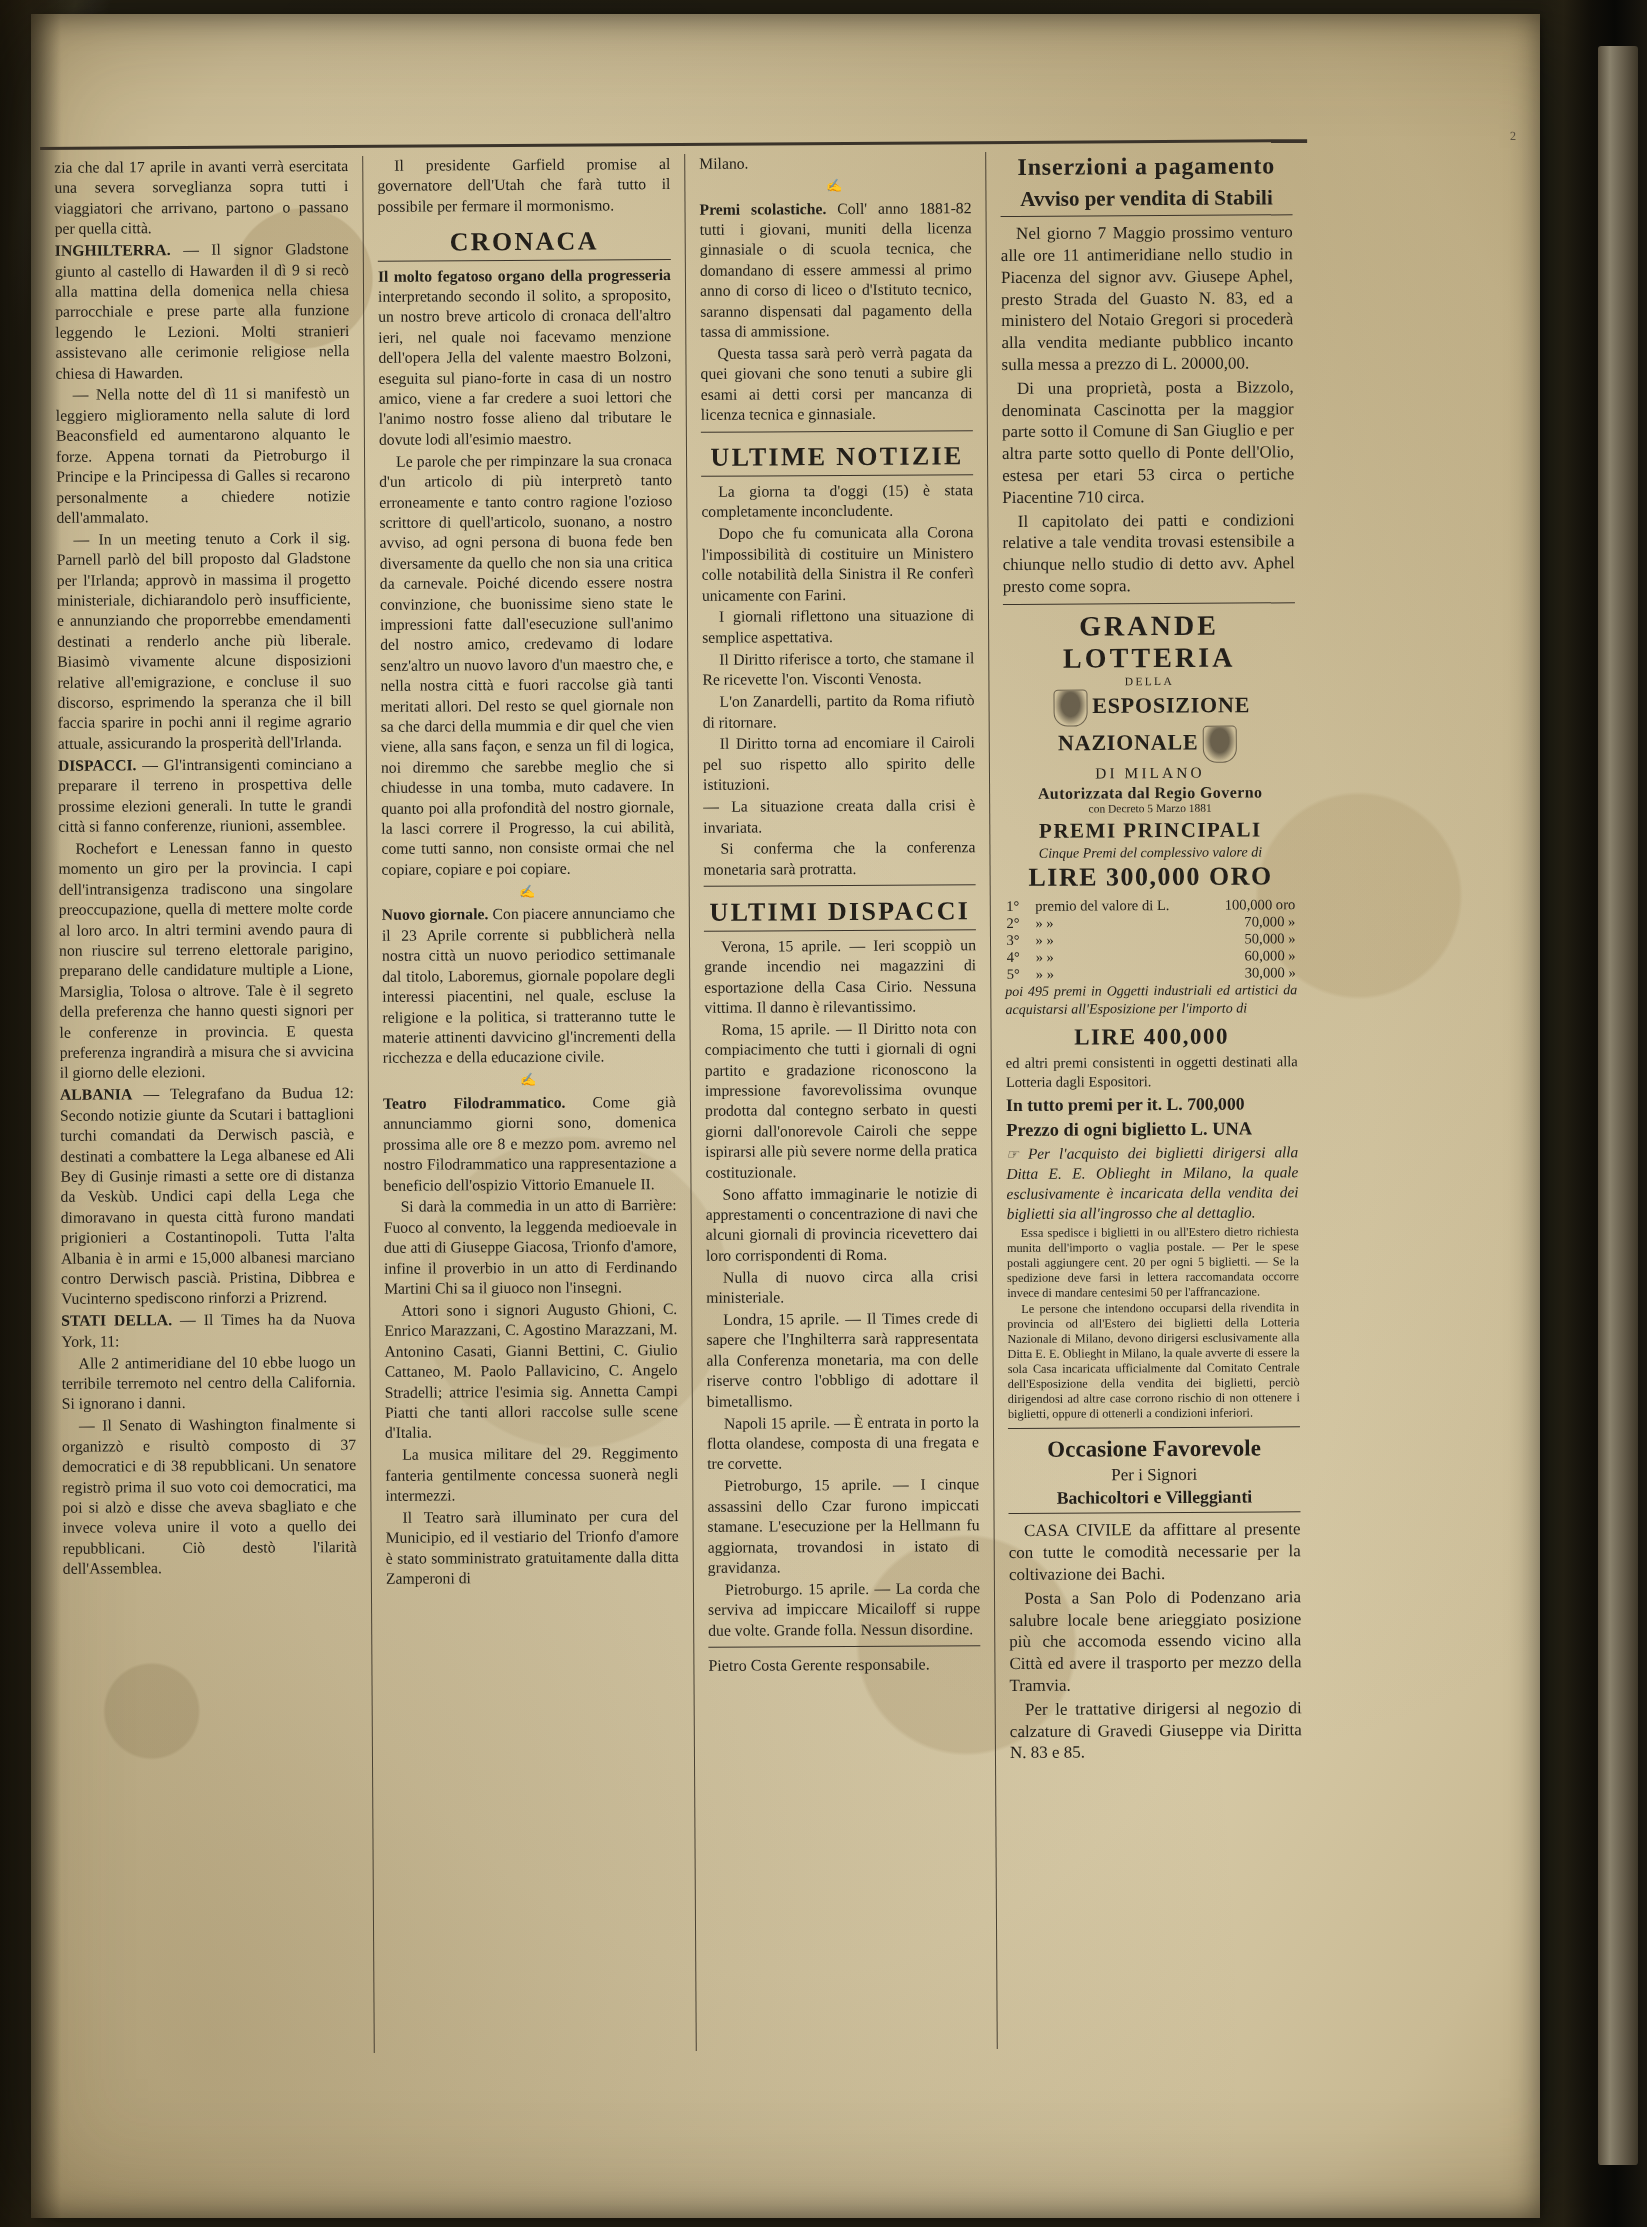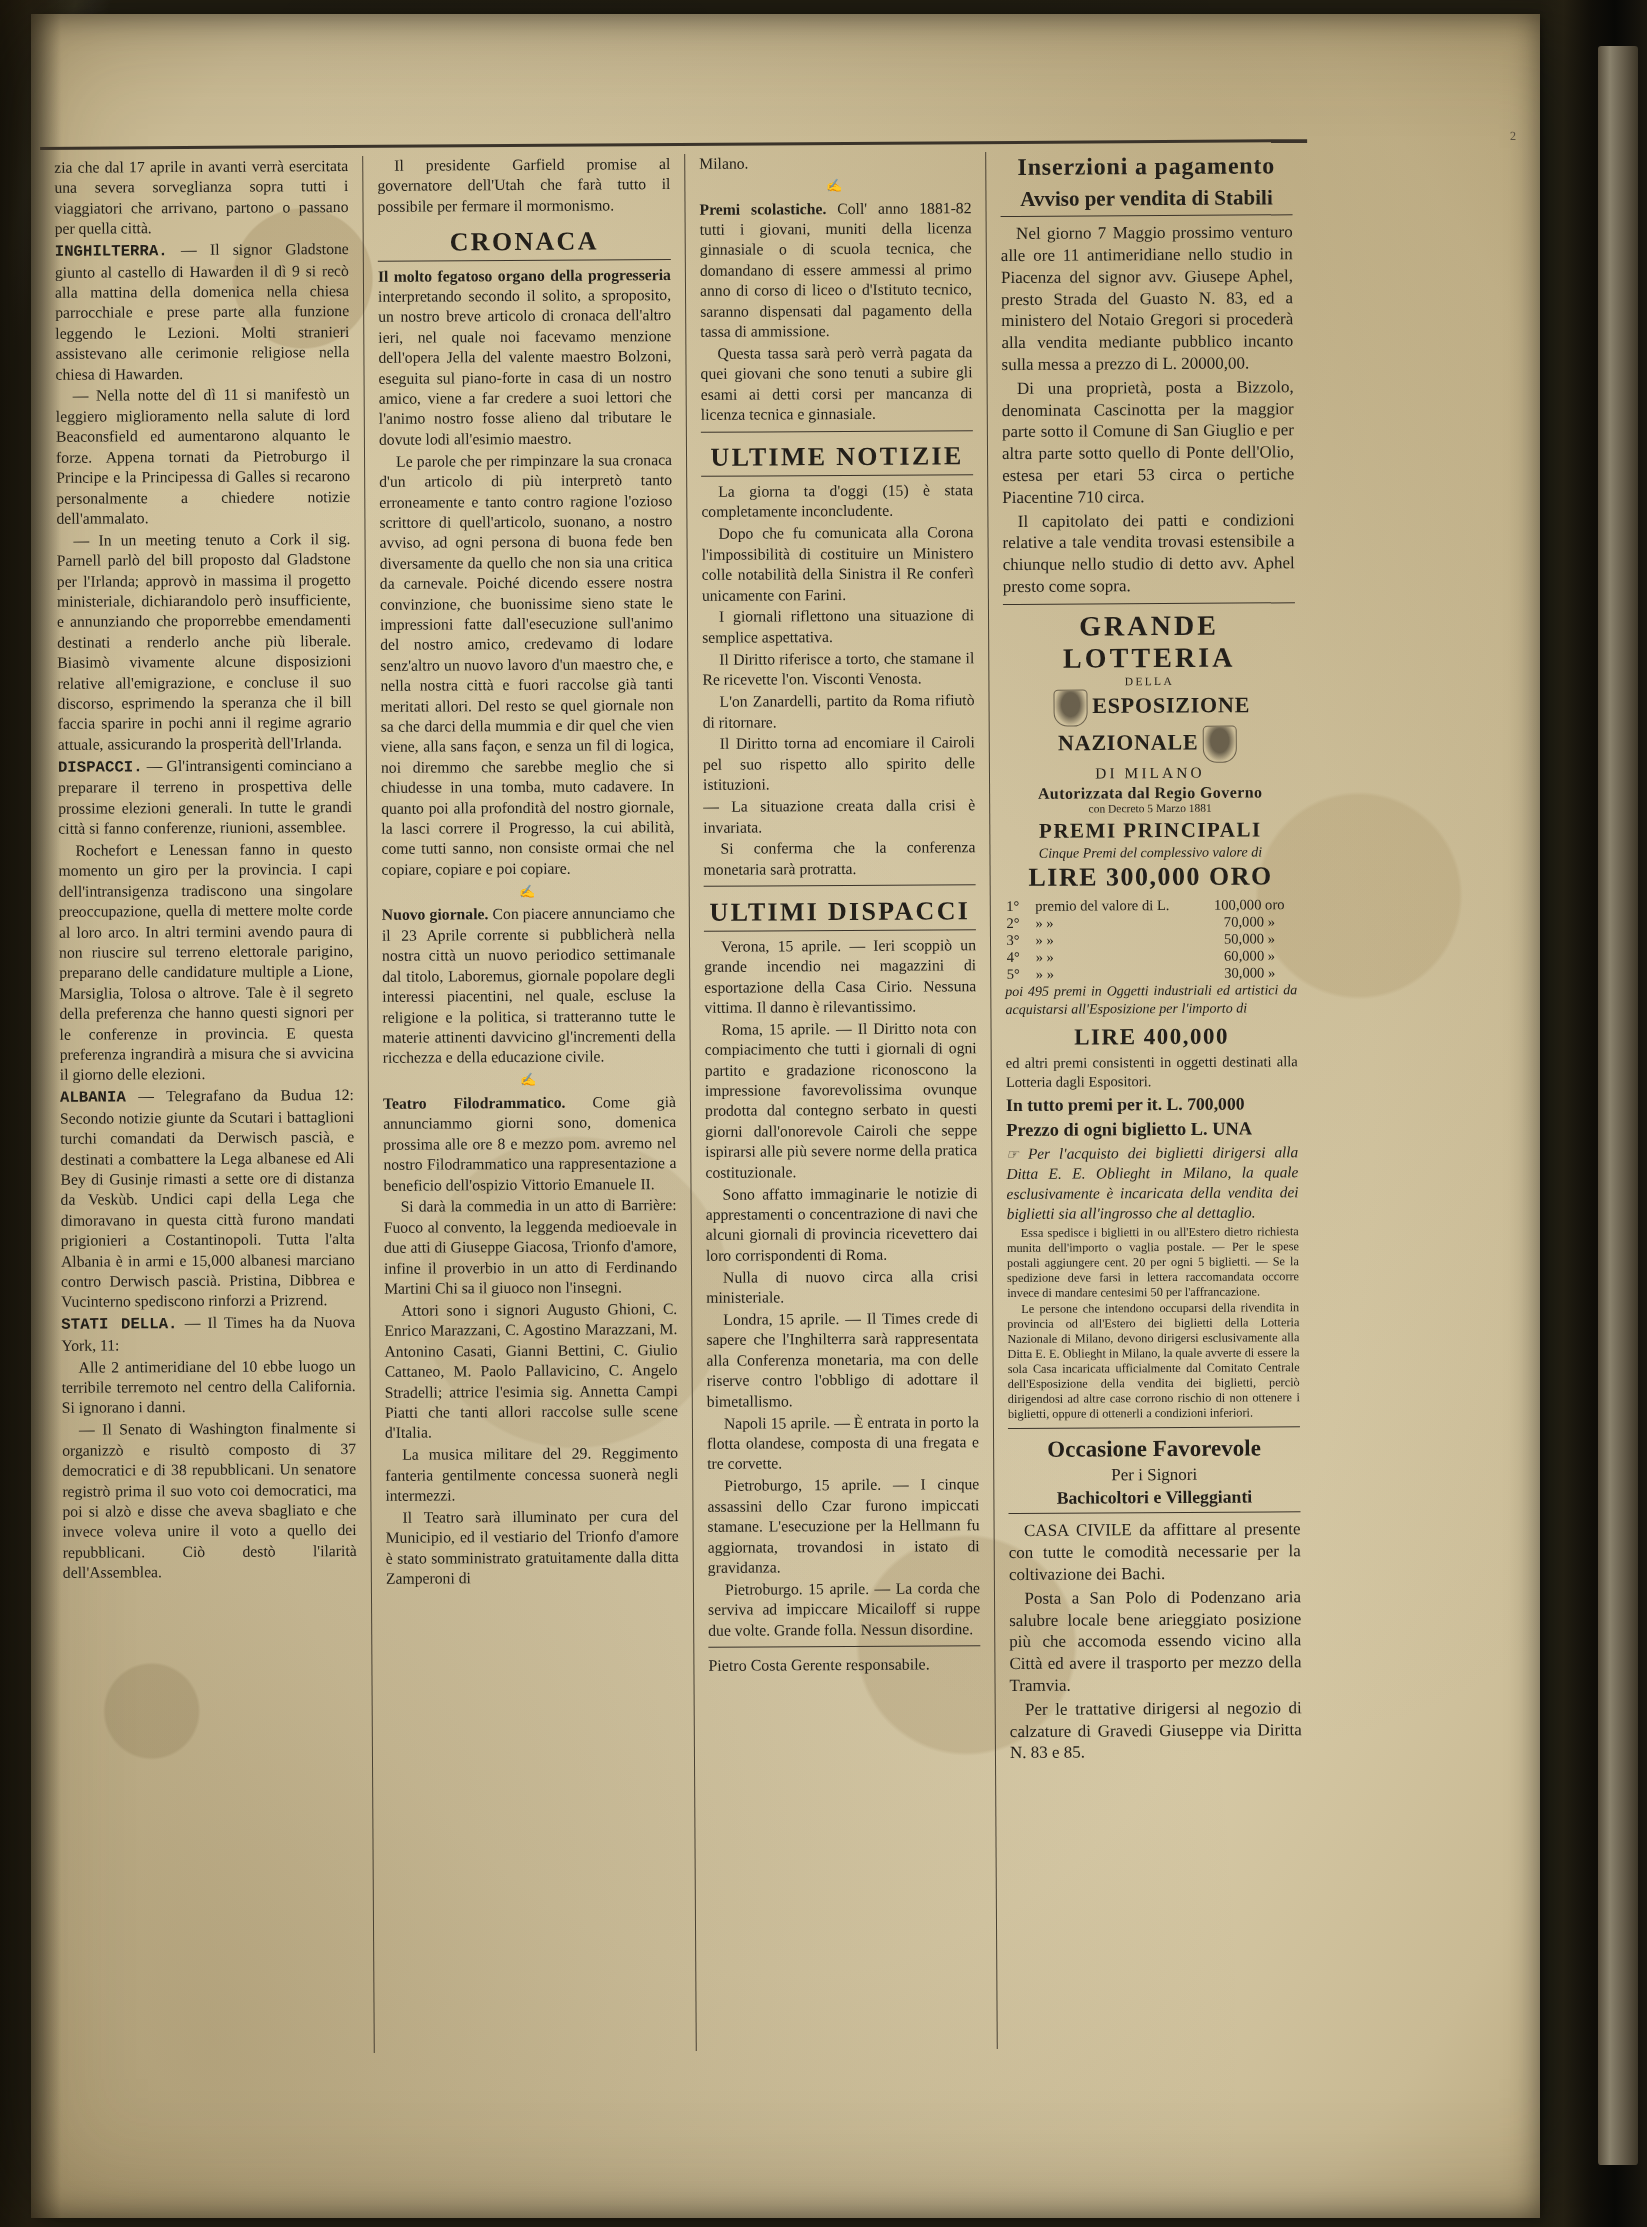--- a/index.html
+++ b/index.html
@@ -123,21 +123,21 @@
     margin: 0 0 1.5px 0;
     font-size: 15.7px;
     line-height: 1.30;
     text-align: justify;
     text-indent: 17px;
     hyphens: auto;
     -webkit-hyphens: auto;
   }
   p.noind { text-indent: 0; }
   p.dash { text-indent: 0; }
-  .sc { font-variant: small-caps; font-family: Liberation Mono, monospace; }
+  .sc { font-variant: small-caps; }
   .bold { font-weight: bold; }
   .it { font-style: italic; }
 
   h2.sechead {
     font-size: 26px;
     letter-spacing: 2.3px;
     text-align: center;
     margin: 10.7px 0 4.6px 0;
     font-weight: bold;
     font-family: "Liberation Serif", serif;
@@ -242,21 +242,21 @@
     margin: 6.1px 0 3.1px 0;
   }
   table.premi {
     width: 100%;
     border-collapse: collapse;
     font-size: 14.6px;
   }
   table.premi td { padding: 0 1.5px; white-space: nowrap; }
   td.pnum { width: 26px; }
   td.pdesc { text-align: left; }
-  td.pval { text-align: center; width: 92px; }
+  td.pval { text-align: right; width: 92px; }
   .tinyp {
     font-size: 12.3px;
     line-height: 1.22;
     text-align: justify;
     text-indent: 14px;
     margin: 0 0 1.5px 0;
   }
   .mid { font-size: 17px; text-align: justify; text-indent: 15.4px; margin: 0 0 2.3px 0; line-height:1.28;}
   .emblem {
     display: inline-block;

